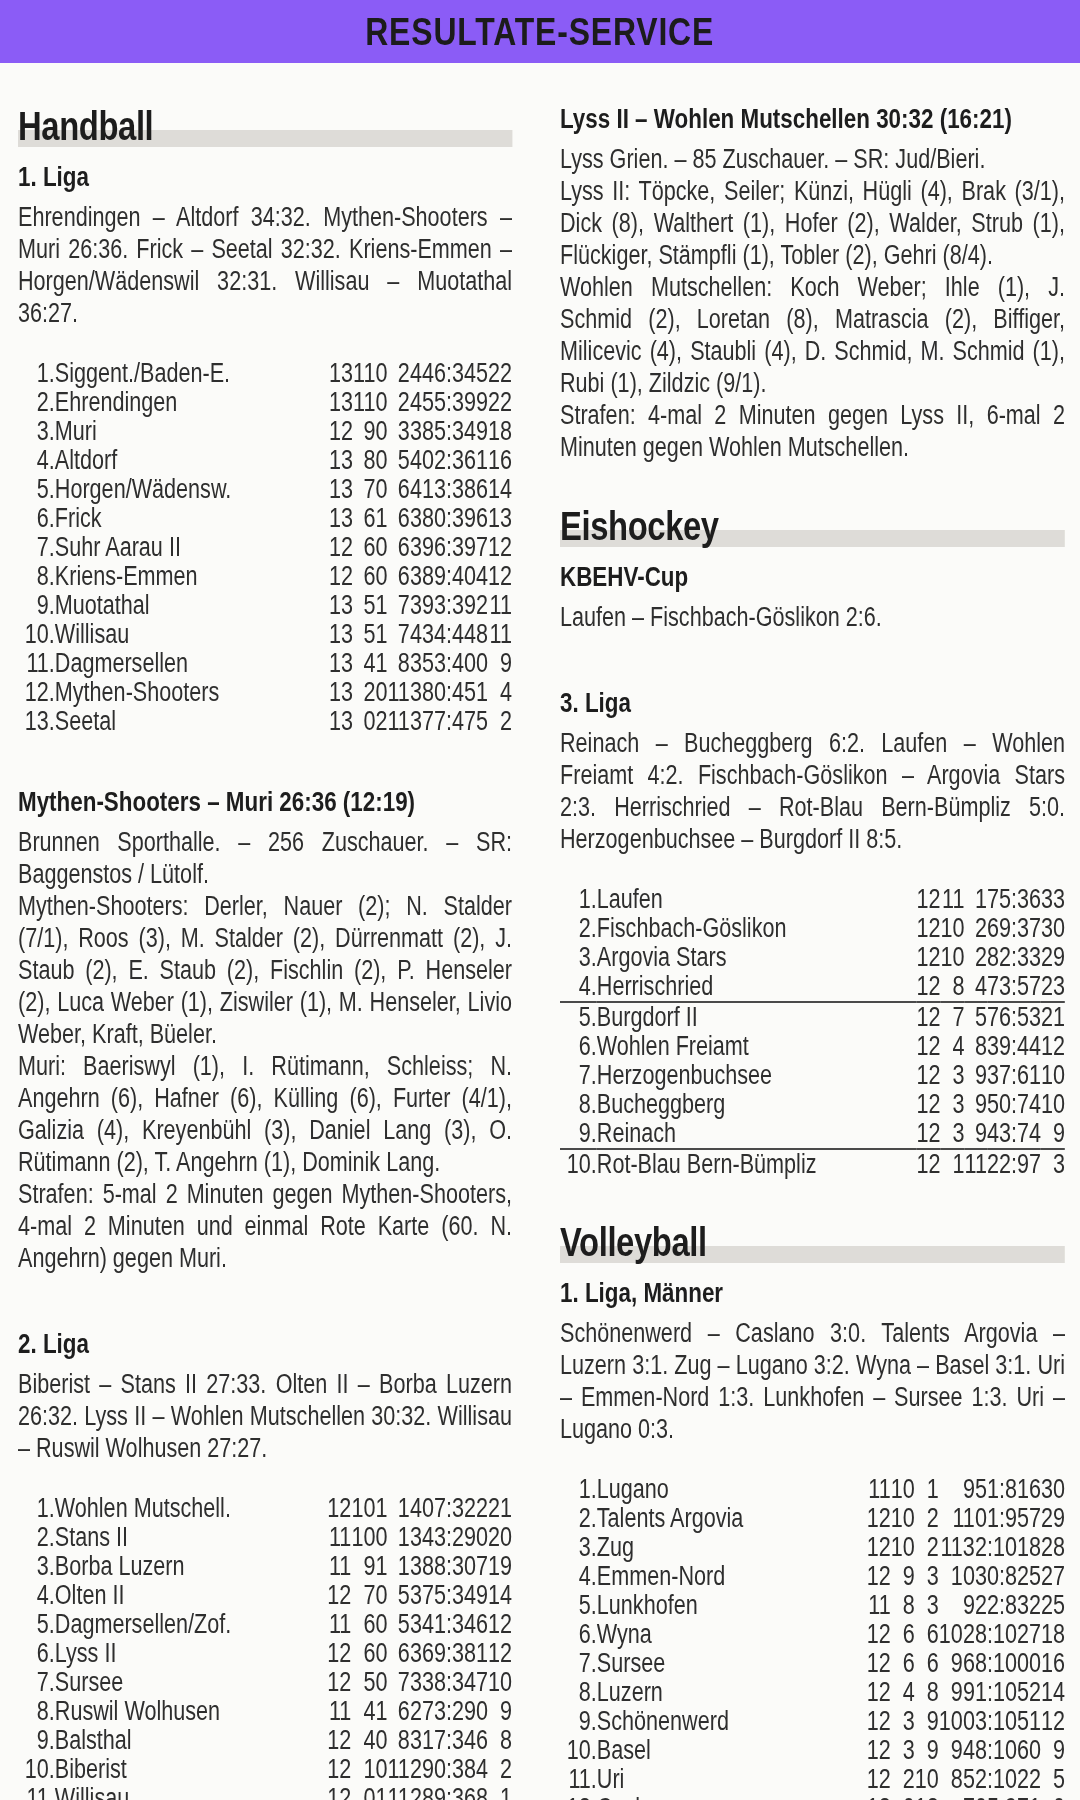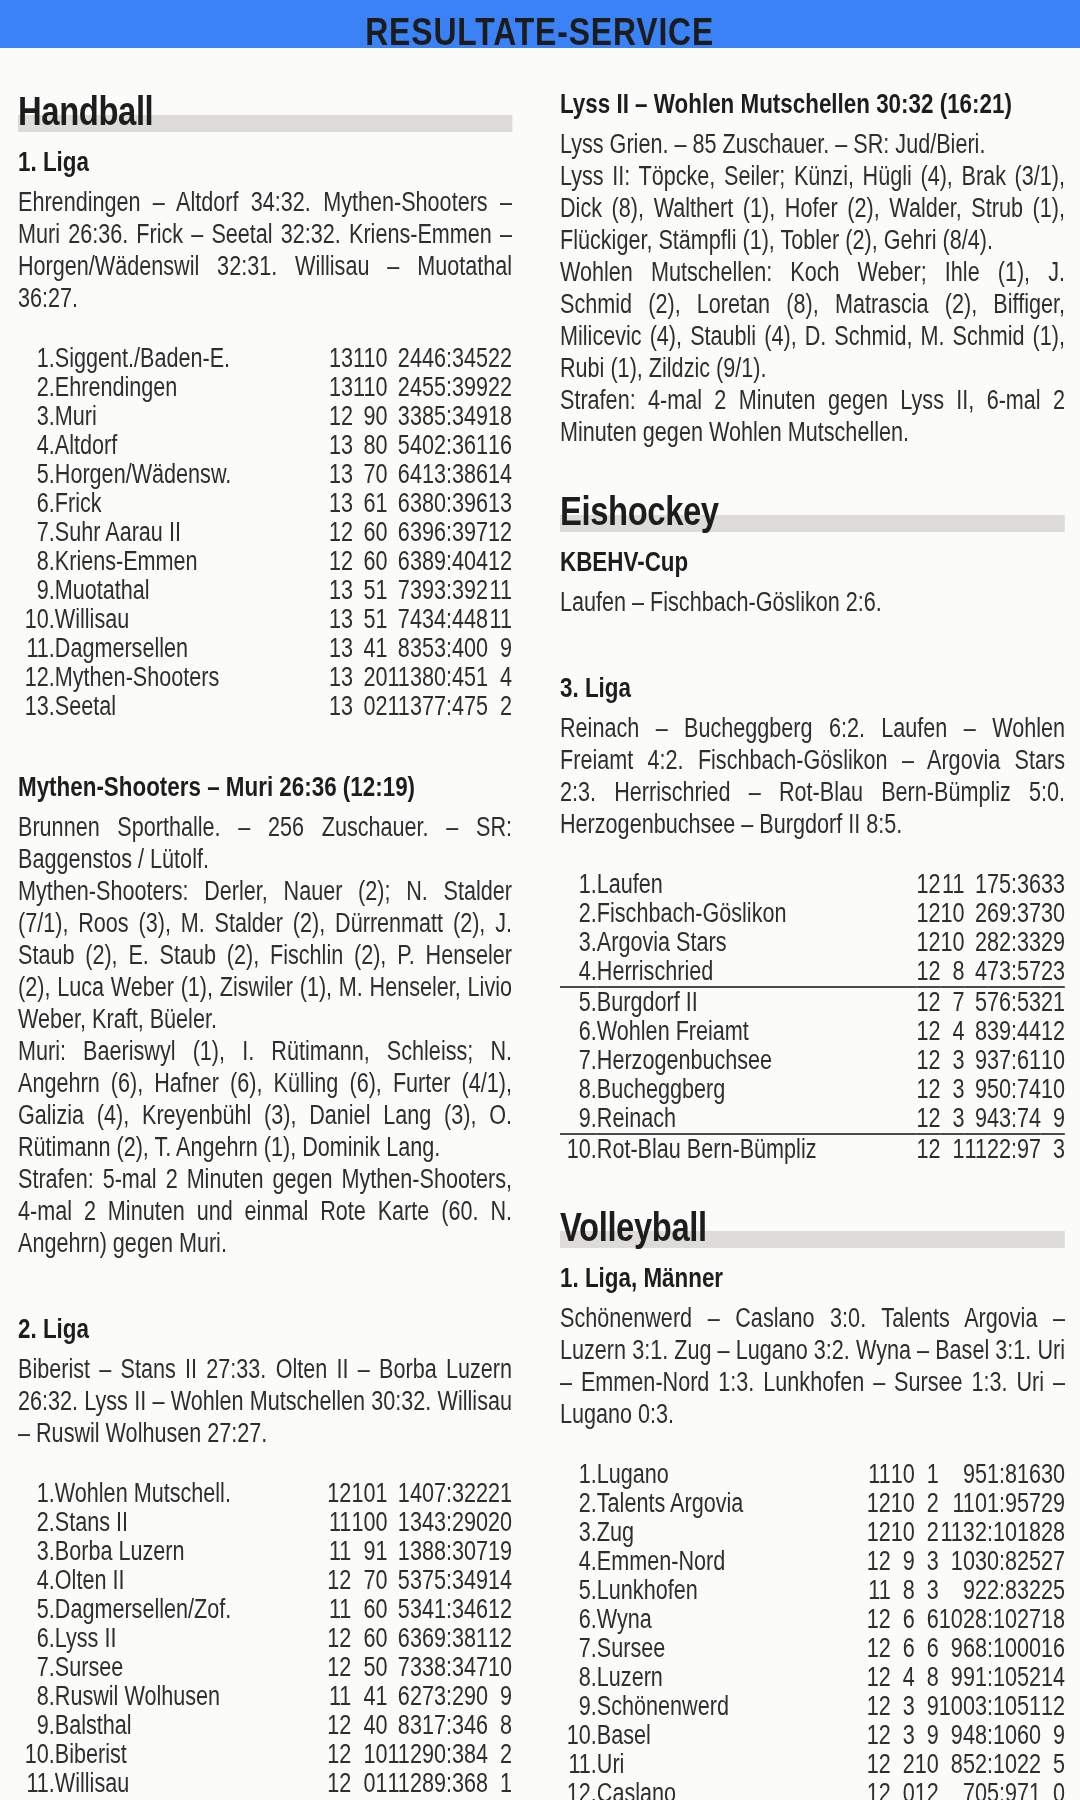--- a/index.html
+++ b/index.html
@@ -8,22 +8,22 @@
   }
   body {
     width: 1080px;
     height: 1800px;
     overflow: hidden;
     background: #fbfbf9;
     color: #2a2a2a;
     font-family: "Liberation Sans", sans-serif;
   }
   .band {
-    height: 48px;
-    background: #3b82f6;
+    height: 63px;
+    background: #8b5cf6;
     text-align: center;
   }
   .band-text {
     display: inline-block;
     font-weight: bold;
     font-size: 38px;
     line-height: 64px;
     letter-spacing: 1px;
     color: #1c1c1c;
     transform: scaleX(0.84);

